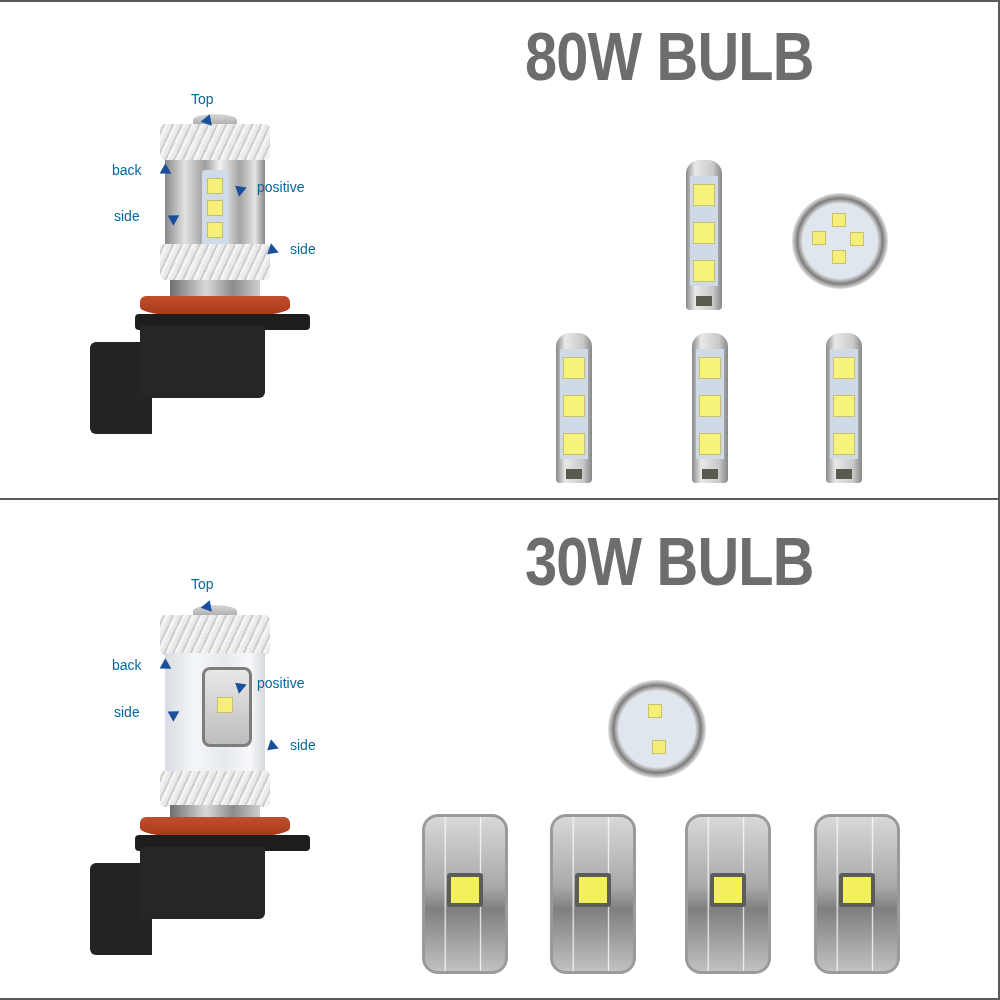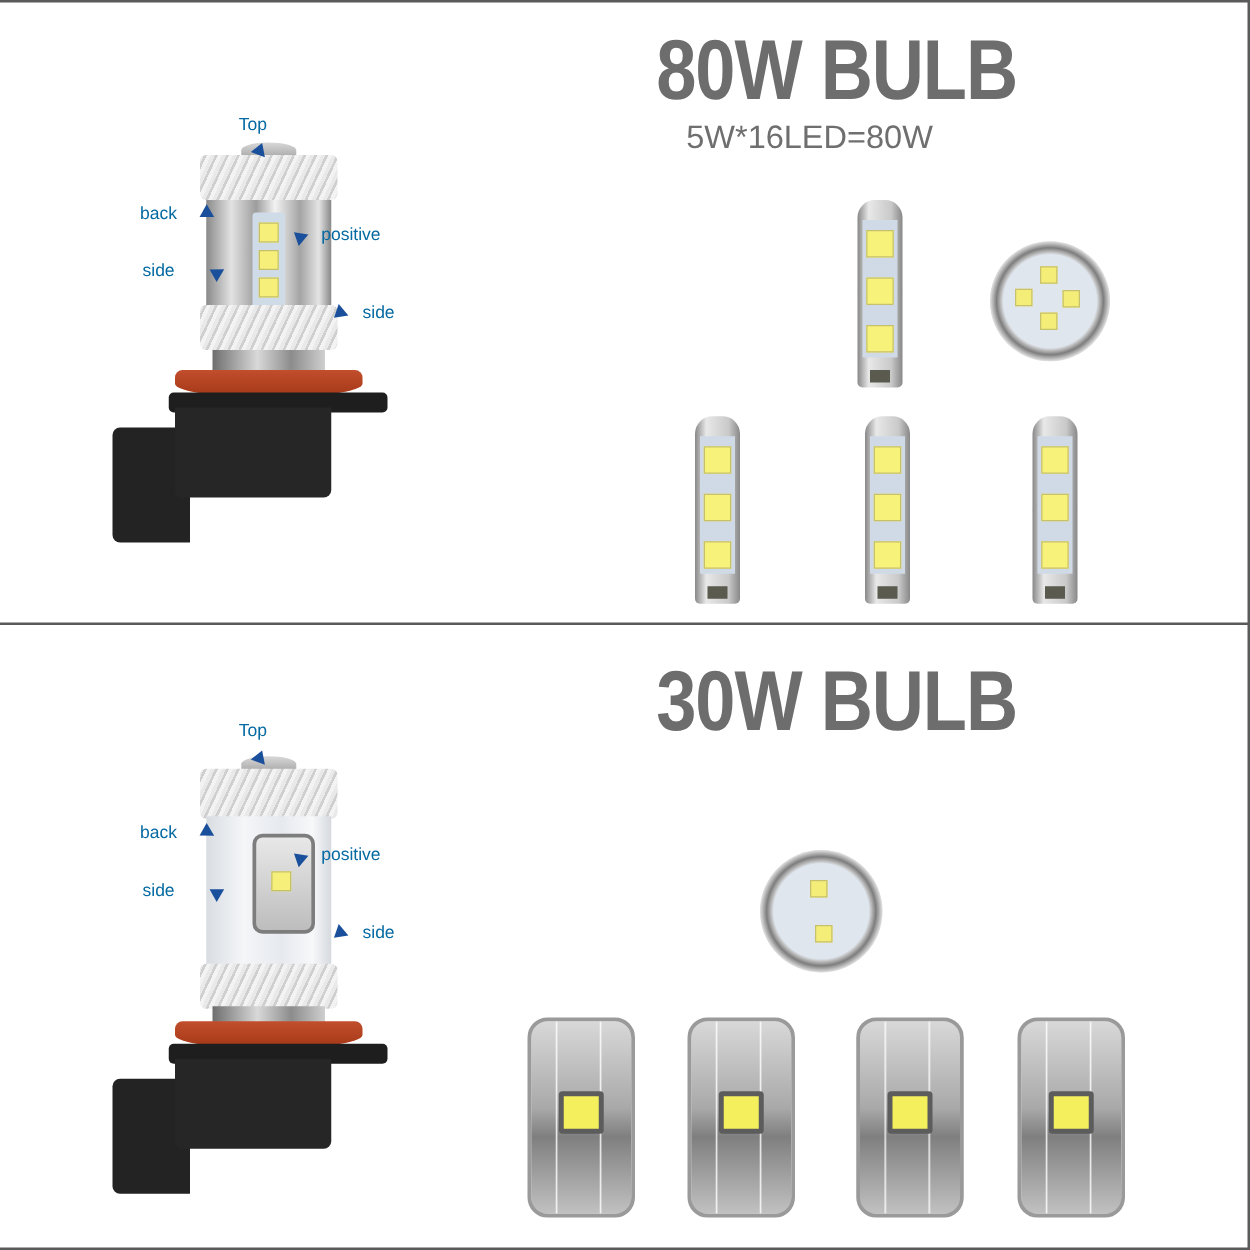--- a/index.html
+++ b/index.html
@@ -52,21 +52,20 @@
   .chip30 .led { position:absolute; left:26px; top:60px; width:28px; height:26px; background:#f4ef5c; }
 </style>
 </head>
 <body>
 
 <div class="frame"></div>
 <div class="divider"></div>
 
 <section class="panel top">
   <div class="heading" style="top:22px;">80W BULB</div>
-  <div class="subheading" style="top:96px;">5W*16LED=80W</div>
 
   <div class="bulb" style="left:80px; top:100px;">
     <div class="lens-top" style="top:14px;"></div>
     <div class="cap" style="top:24px;"></div>
     <div class="body80" style="top:60px;"></div>
     <div class="strip" style="left:122px; top:70px; height:78px;"></div>
     <div class="ledsq" style="left:127px; top:78px;"></div>
     <div class="ledsq" style="left:127px; top:100px;"></div>
     <div class="ledsq" style="left:127px; top:122px;"></div>
     <div class="cap" style="top:144px;"></div>

